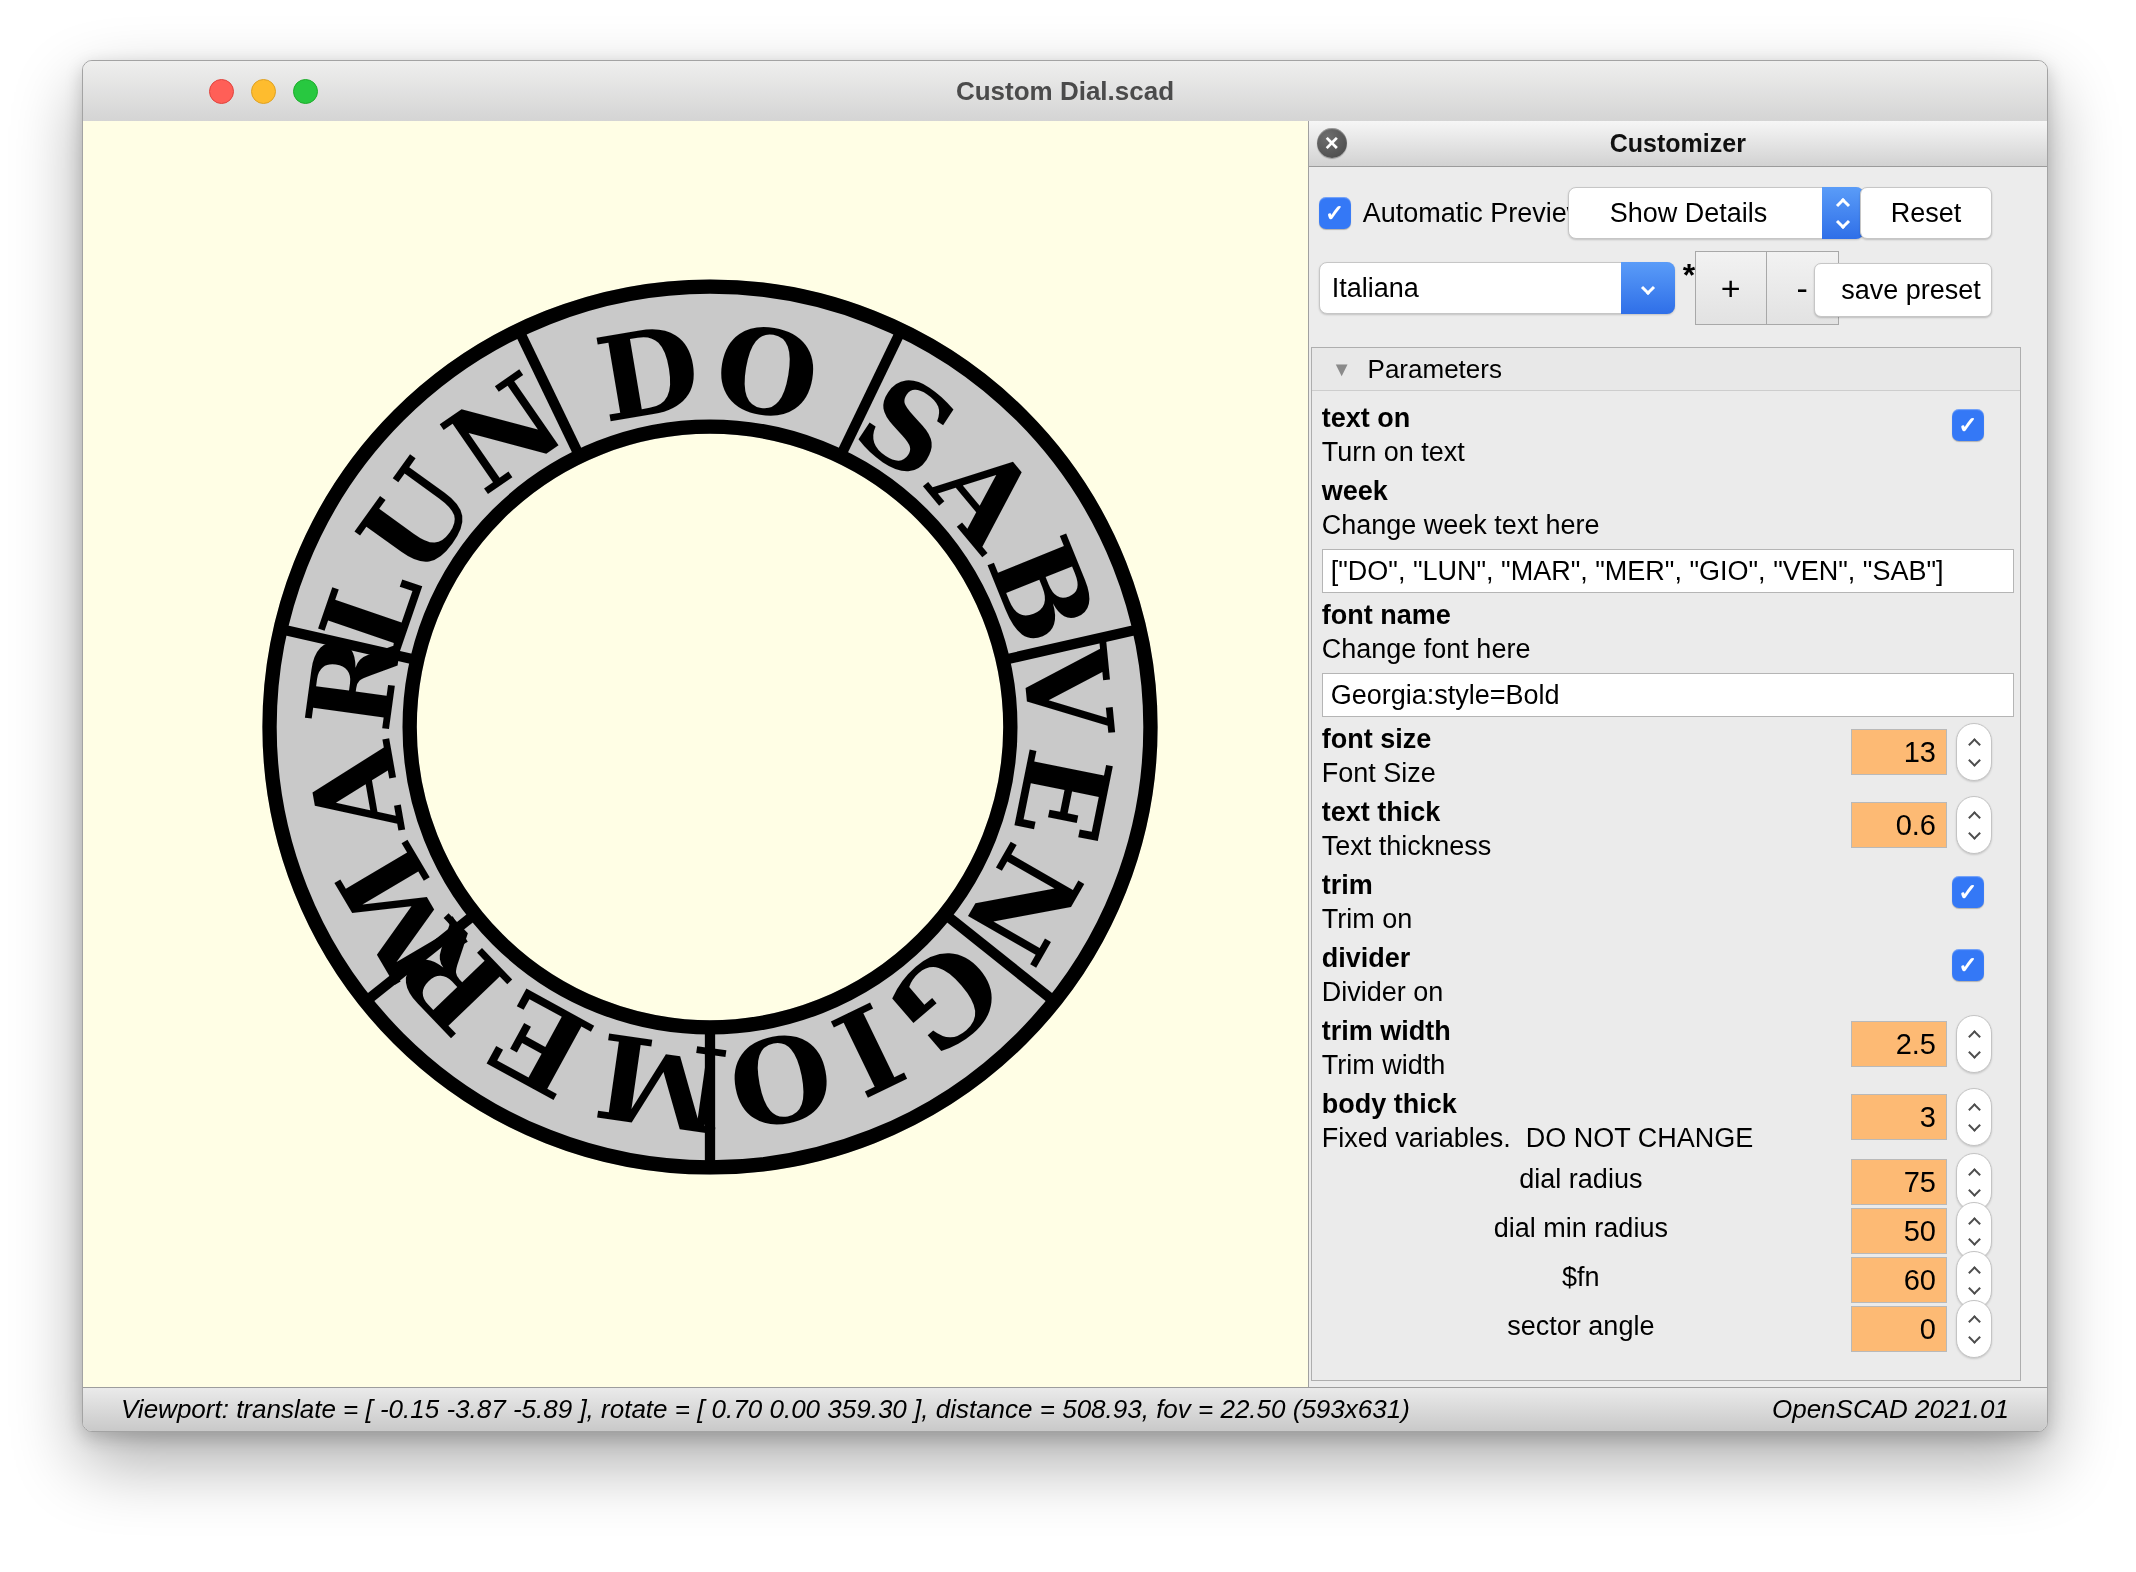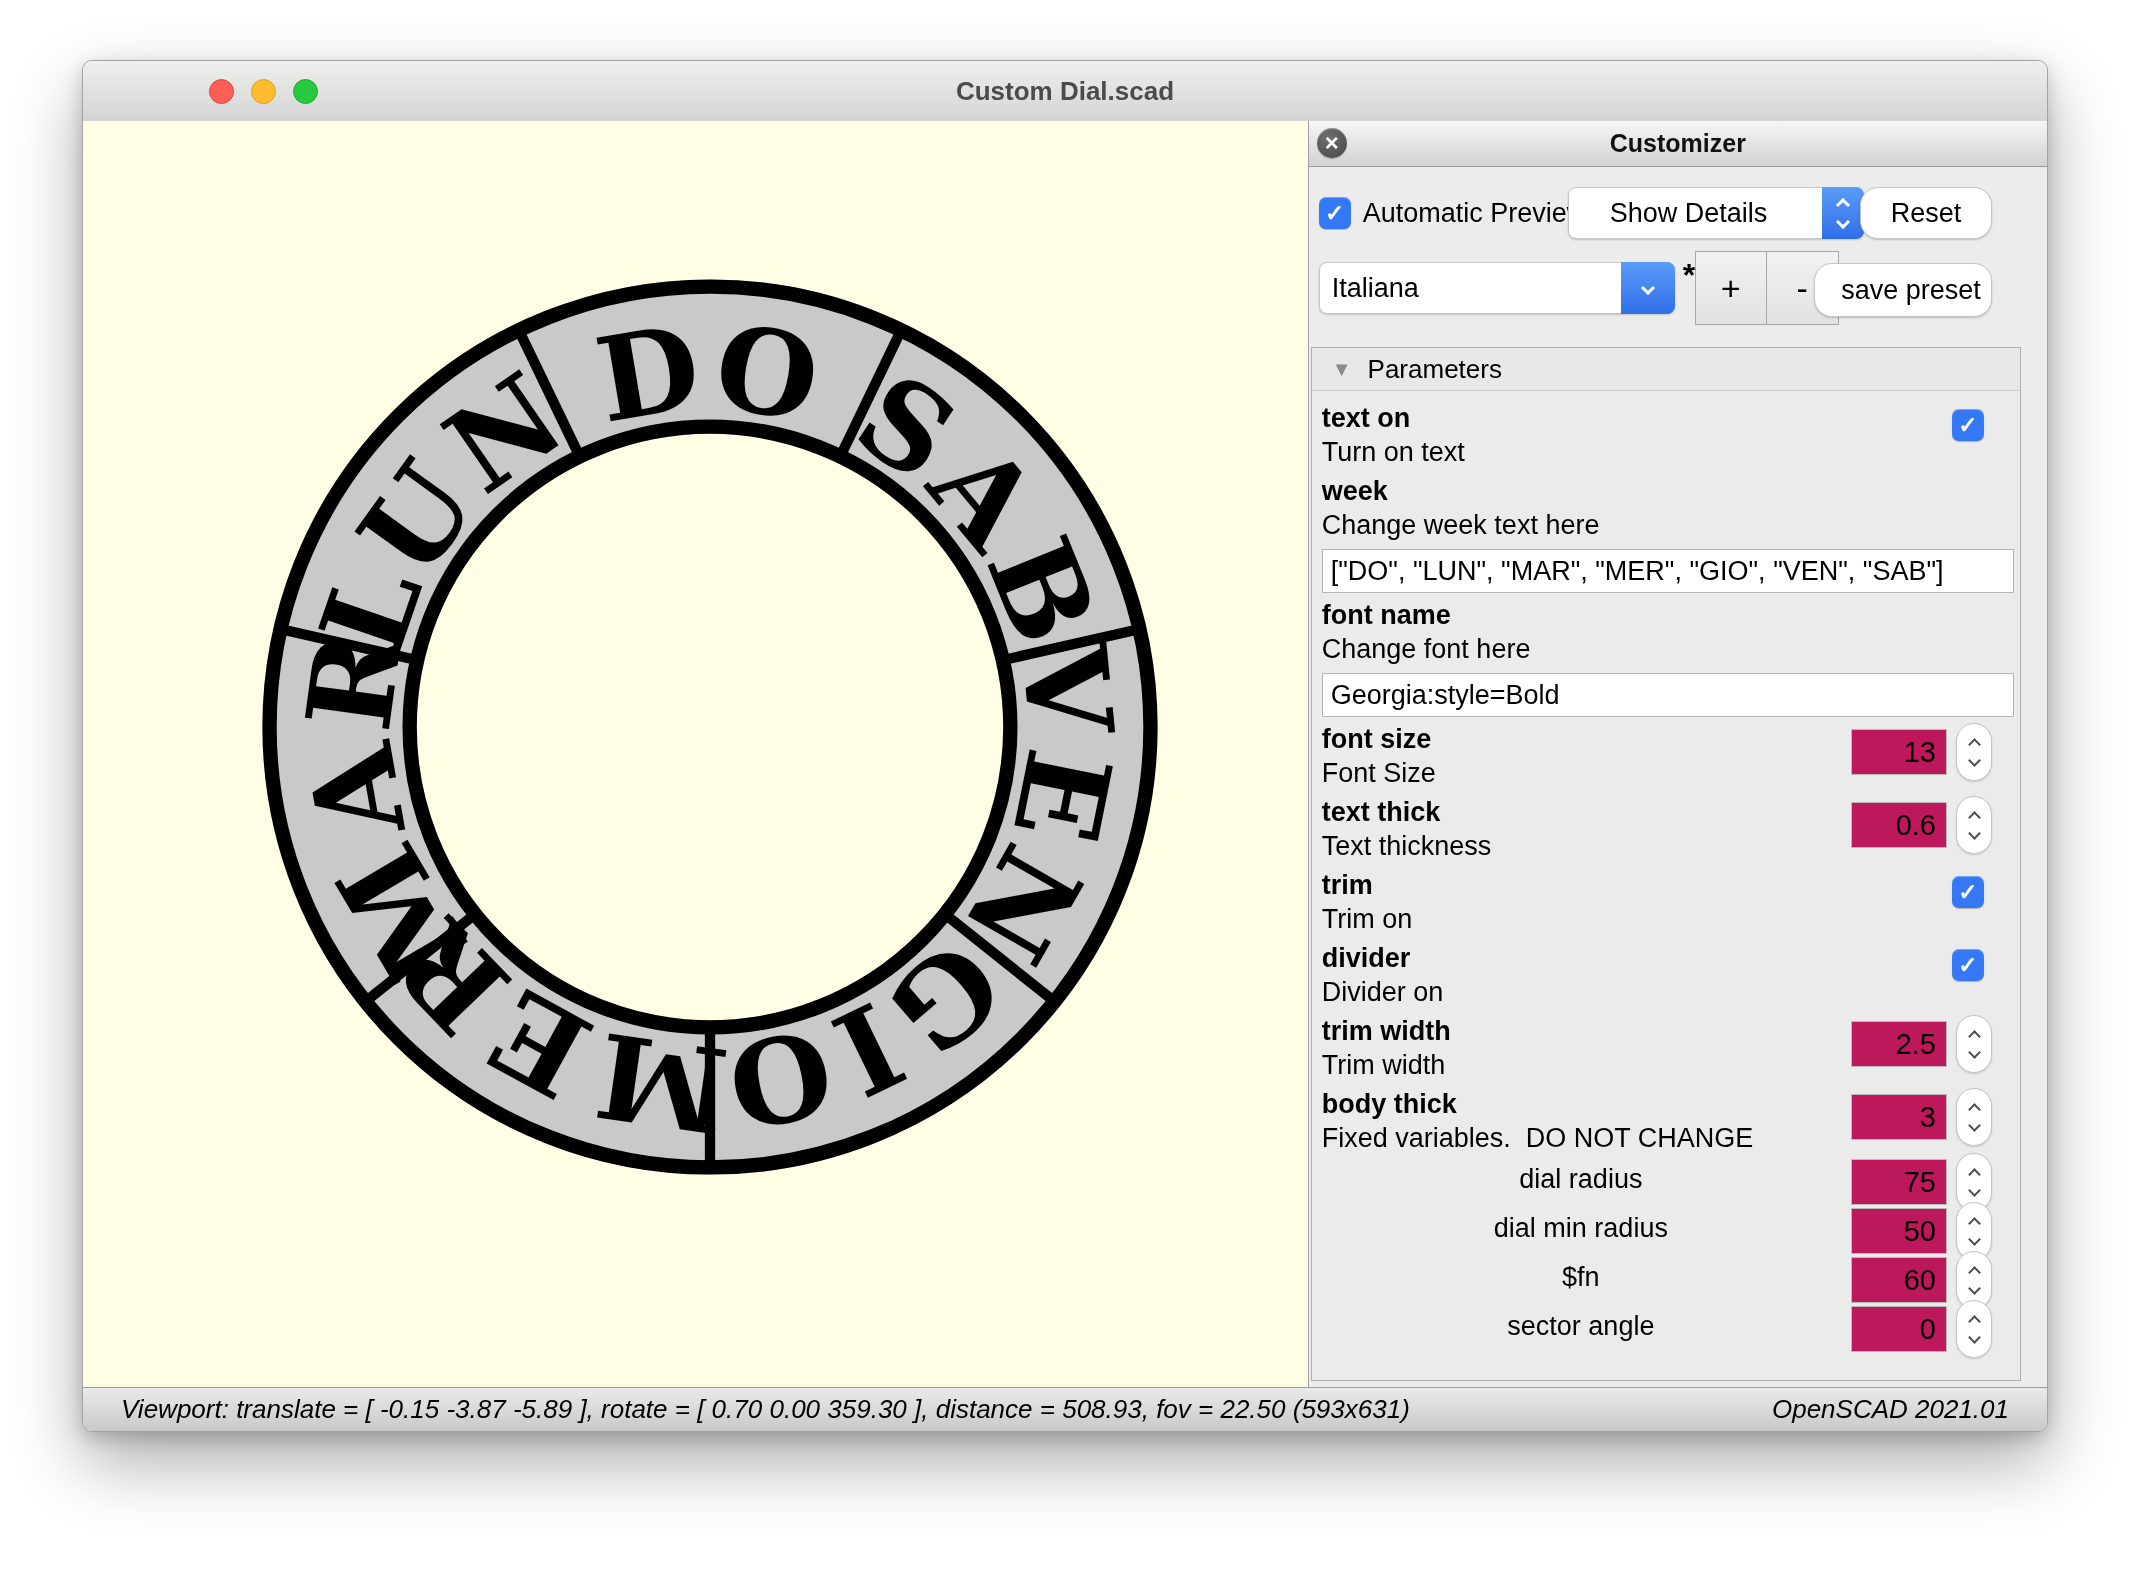--- a/index.html
+++ b/index.html
@@ -72,21 +72,21 @@
   .select .sel-text{font-size:27px;padding-left:16px;flex:1;}
   .sel-stepper{
     width:42px;height:52px;margin:-1px;border-radius:0 8px 8px 0;background:linear-gradient(#5a9cf8,#2f6fe8);
     display:flex;flex-direction:column;align-items:center;justify-content:center;gap:7px;flex:0 0 auto;
   }
   .chev{width:10px;height:10px;border-left:3px solid #fff;border-top:3px solid #fff;box-sizing:border-box;}
   .chev.up{transform:rotate(45deg);}
   .chev.down{transform:rotate(225deg);}
   .chev.dark{border-color:#4d4d4d;border-width:2.6px;width:9px;height:9px;}
   .btn{
-    background:#fff;border:1px solid #c6c6c6;border-radius:18px;box-sizing:border-box;
+    background:#fff;border:1px solid #c6c6c6;border-radius:7px;box-sizing:border-box;
     box-shadow:0 1px 2px rgba(0,0,0,.2);font-size:27px;color:#000;
     display:flex;align-items:center;justify-content:center;font-family:inherit;
   }
   .reset-btn{position:absolute;right:45px;top:0;width:132px;height:52px;}
   .ctrl-row2{position:relative;height:74px;margin:12px 10px 0 10px;flex:0 0 auto;}
   .combo{
     position:absolute;left:0px;top:11px;width:356px;height:52px;background:#fff;
     border:1px solid #c6c6c6;border-radius:8px;box-sizing:border-box;
     box-shadow:0 1px 2px rgba(0,0,0,.18);display:flex;align-items:center;
   }
@@ -121,21 +121,21 @@
   .p-row{position:relative;margin-top:5px;padding-right:170px;}
   .p-row.first{margin-top:0;}
   .p-input{
     display:block;width:692px;height:44px;border:1px solid #b5b5b5;background:#fff;
     font-size:27px;font-family:inherit;padding:0 8px;box-sizing:border-box;margin:7px 0 4px 0;color:#000;
     border-radius:0;outline:none;
   }
   .row-check{position:absolute;right:36px;top:8px;}
   .num-ctrls{position:absolute;right:28px;top:0px;display:flex;align-items:center;gap:9px;height:60px;}
   .num-box{
-    width:96px;height:46px;border:1px solid #b9b9b9;background:#be185d;box-sizing:border-box;
+    width:96px;height:46px;border:1px solid #b9b9b9;background:#fdba74;box-sizing:border-box;
     font-size:29px;font-family:inherit;text-align:right;padding:0 10px;color:#000;border-radius:0;outline:none;
   }
   .spinner{
     width:36px;height:58px;border:1px solid #c4c4c4;border-radius:18px;background:#fff;
     box-shadow:0 1px 2px rgba(0,0,0,.15);display:flex;flex-direction:column;
     align-items:center;justify-content:center;gap:7px;box-sizing:border-box;
   }
   .p-row-centered{position:relative;height:49px;margin-top:0;}
   .centered-label{
     position:absolute;left:0;right:180px;top:0;height:49px;line-height:49px;

